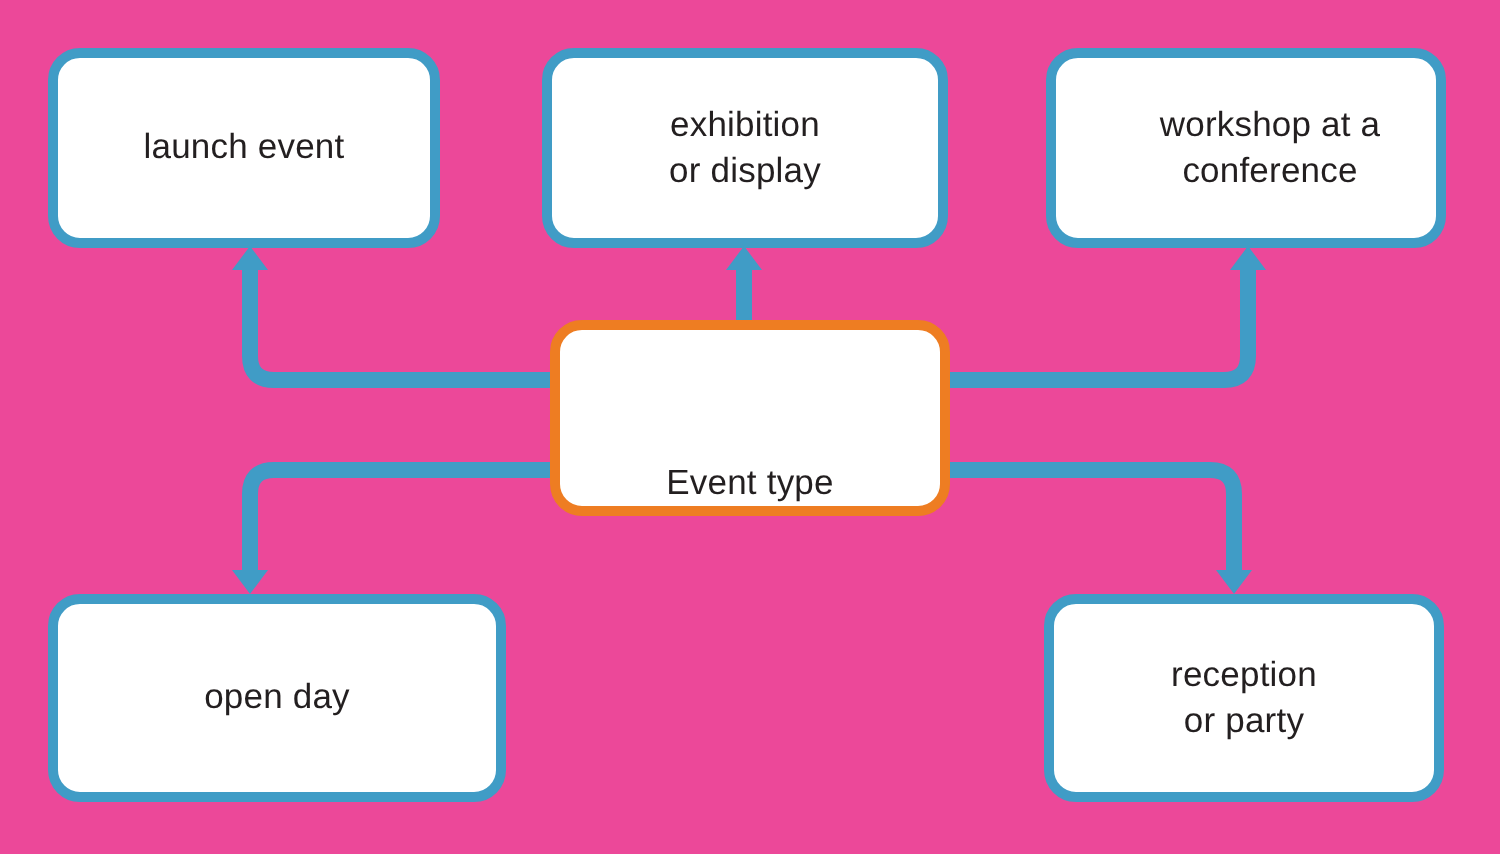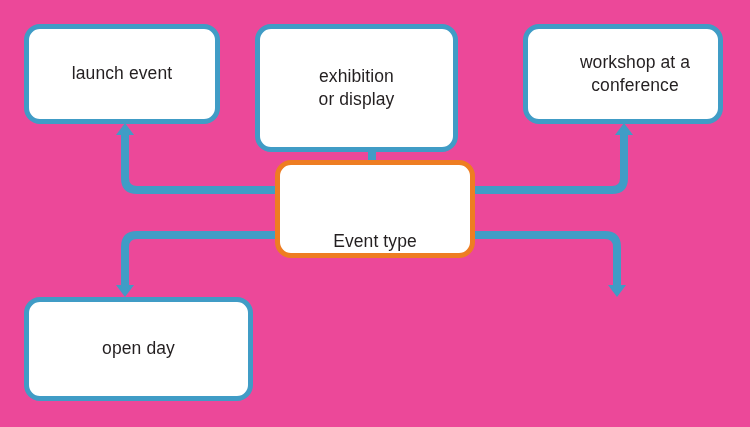--- a/index.html
+++ b/index.html
@@ -46,21 +46,21 @@
   .node-label {
     color: #231f20;
     font-size: 17.5px;
     line-height: 1.32;
     letter-spacing: 0.1px;
     white-space: pre-line;
     padding: 0 8px;
   }
   
   #node-launch-event   { left: 24px;  top: 24px;  width: 196px; height: 100px; }
-  #node-exhibition     { left: 255px; top: 24px;  width: 203px; height: 128px; }
+  #node-exhibition     { left: 271px; top: 24px;  width: 203px; height: 100px; }
   #node-workshop       { left: 523px; top: 24px;  width: 200px; height: 100px; padding-left: 24px; }
   #node-event-type     { left: 275px; top: 160px; width: 200px; height: 98px;  }
   #node-open-day       { left: 24px;  top: 297px; width: 229px; height: 104px; align-items: center; }
   #node-reception      { left: 522px; top: 297px; width: 200px; height: 104px; }
 </style>
 </head>
 <body>
 
 <div id="canvas">
 
@@ -107,14 +107,18 @@
   </div>
 
   <div id="node-event-type" class="node central">
     <span class="node-label">Event type</span>
   </div>
 
   <div id="node-open-day" class="node branch">
     <span class="node-label">open day</span>
   </div>
 
+  <div id="node-reception" class="node branch">
+    <span class="node-label">reception
+or party</span>
+  </div>
 
 </div>
 
 </body></html>

